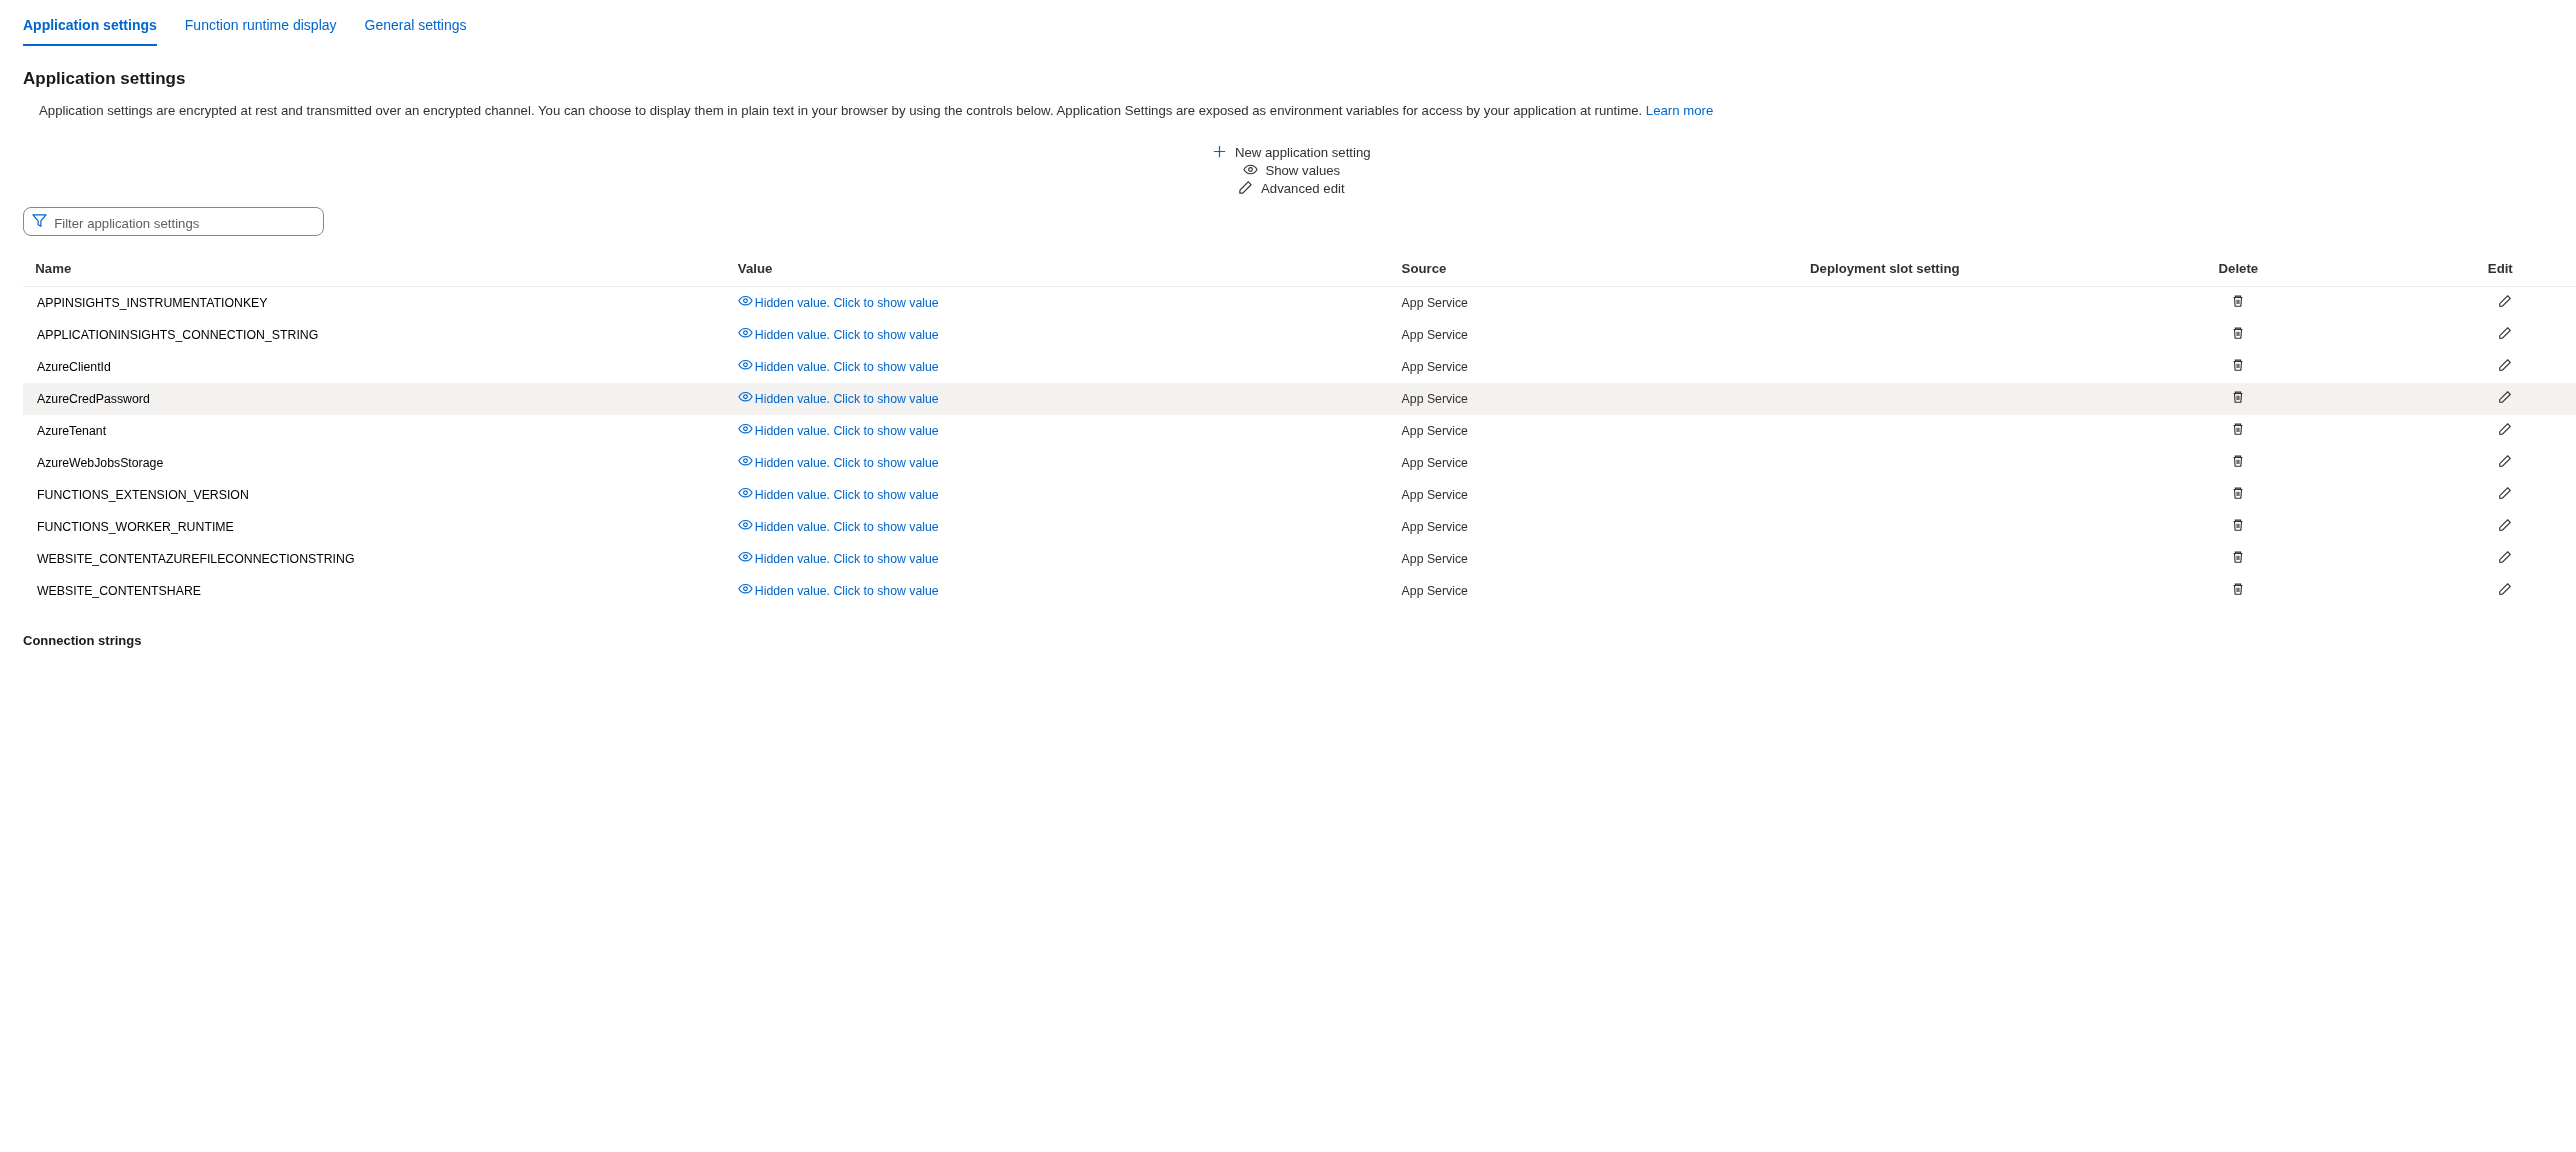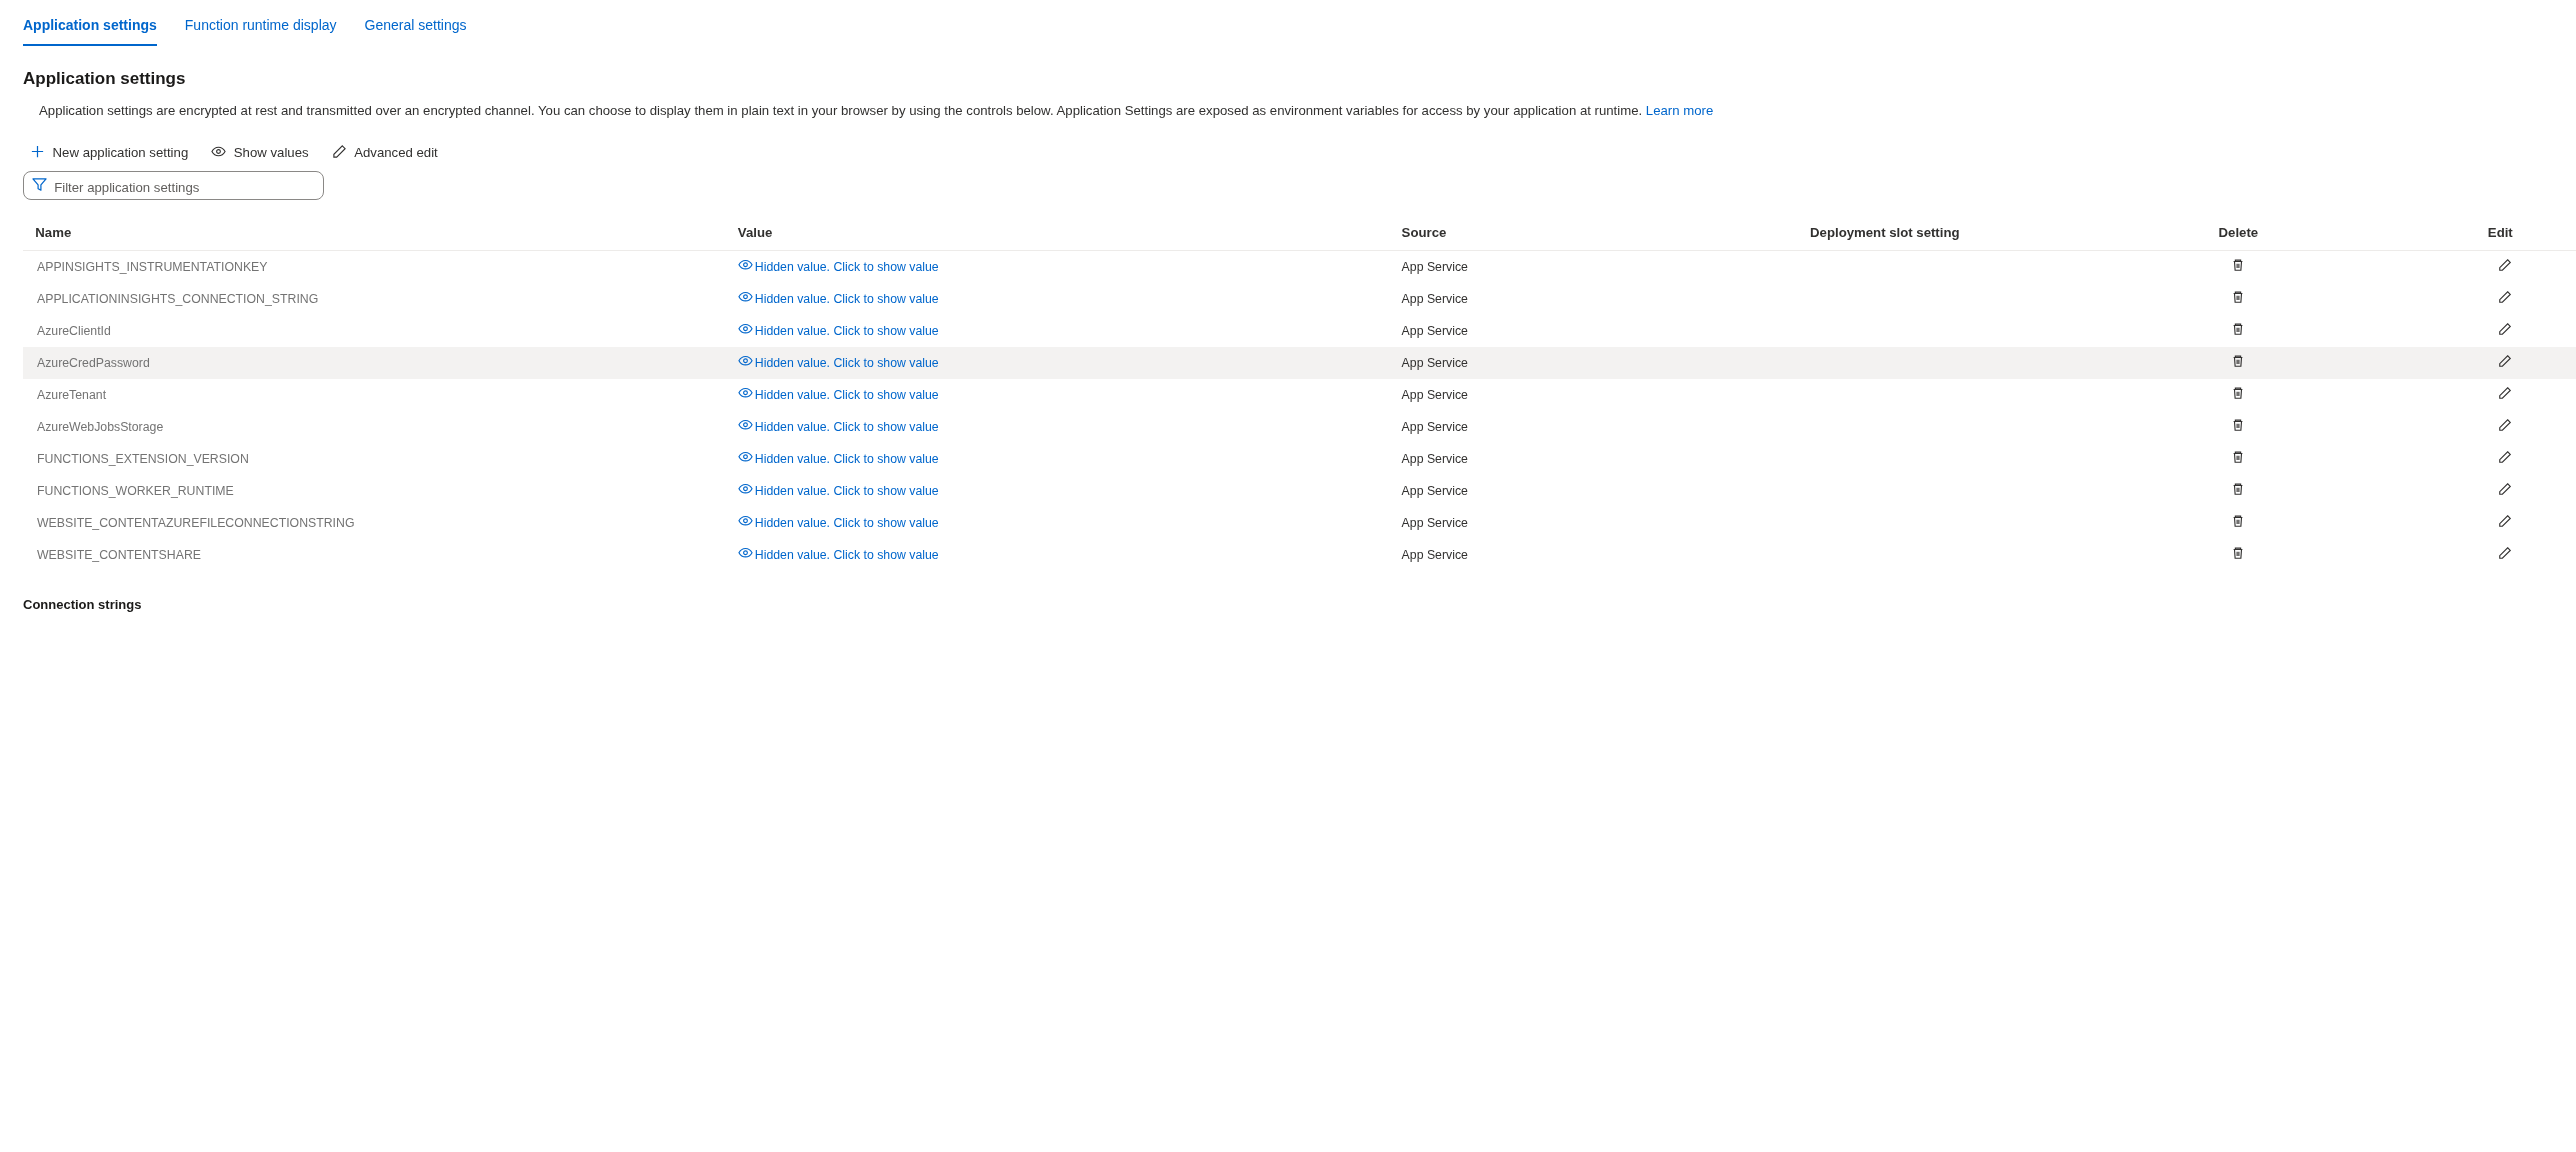--- a/index.html
+++ b/index.html
@@ -43,23 +43,23 @@
       color: #323130;
       line-height: 1.5;
       max-width: 100%;
     }
     .description .link {
       color: #0066cc;
       cursor: pointer;
     }
     .toolbar {
       display: flex;
-      gap: 23px;
       padding: 23px 23px 9.5px 30px;
       align-items: center;
+      flex-direction: column;
     }
     .toolbar-btn {
       display: inline-flex;
       align-items: center;
       gap: 7.6px;
       color: #323130;
       cursor: pointer;
       font-size: 13.2px;
     }
     .toolbar-btn svg {
@@ -115,21 +115,21 @@
     .trow {
       display: flex;
       align-items: center;
       height: 32px;
       border-bottom: 0;
       font-size: 12.3px;
     }
     .trow.highlight {
       background: #f3f2f1;
     }
-    .trow .col-name { padding-left: 14px; color: #737373; }
+    .trow .col-name { padding-left: 14px; color: #000000; }
     .value-cell {
       display: inline-flex;
       align-items: center;
       gap: 2px;
       color: #0066cc;
       cursor: pointer;
     }
     .value-cell svg {
       width: 15px;
       height: 11.4px;

